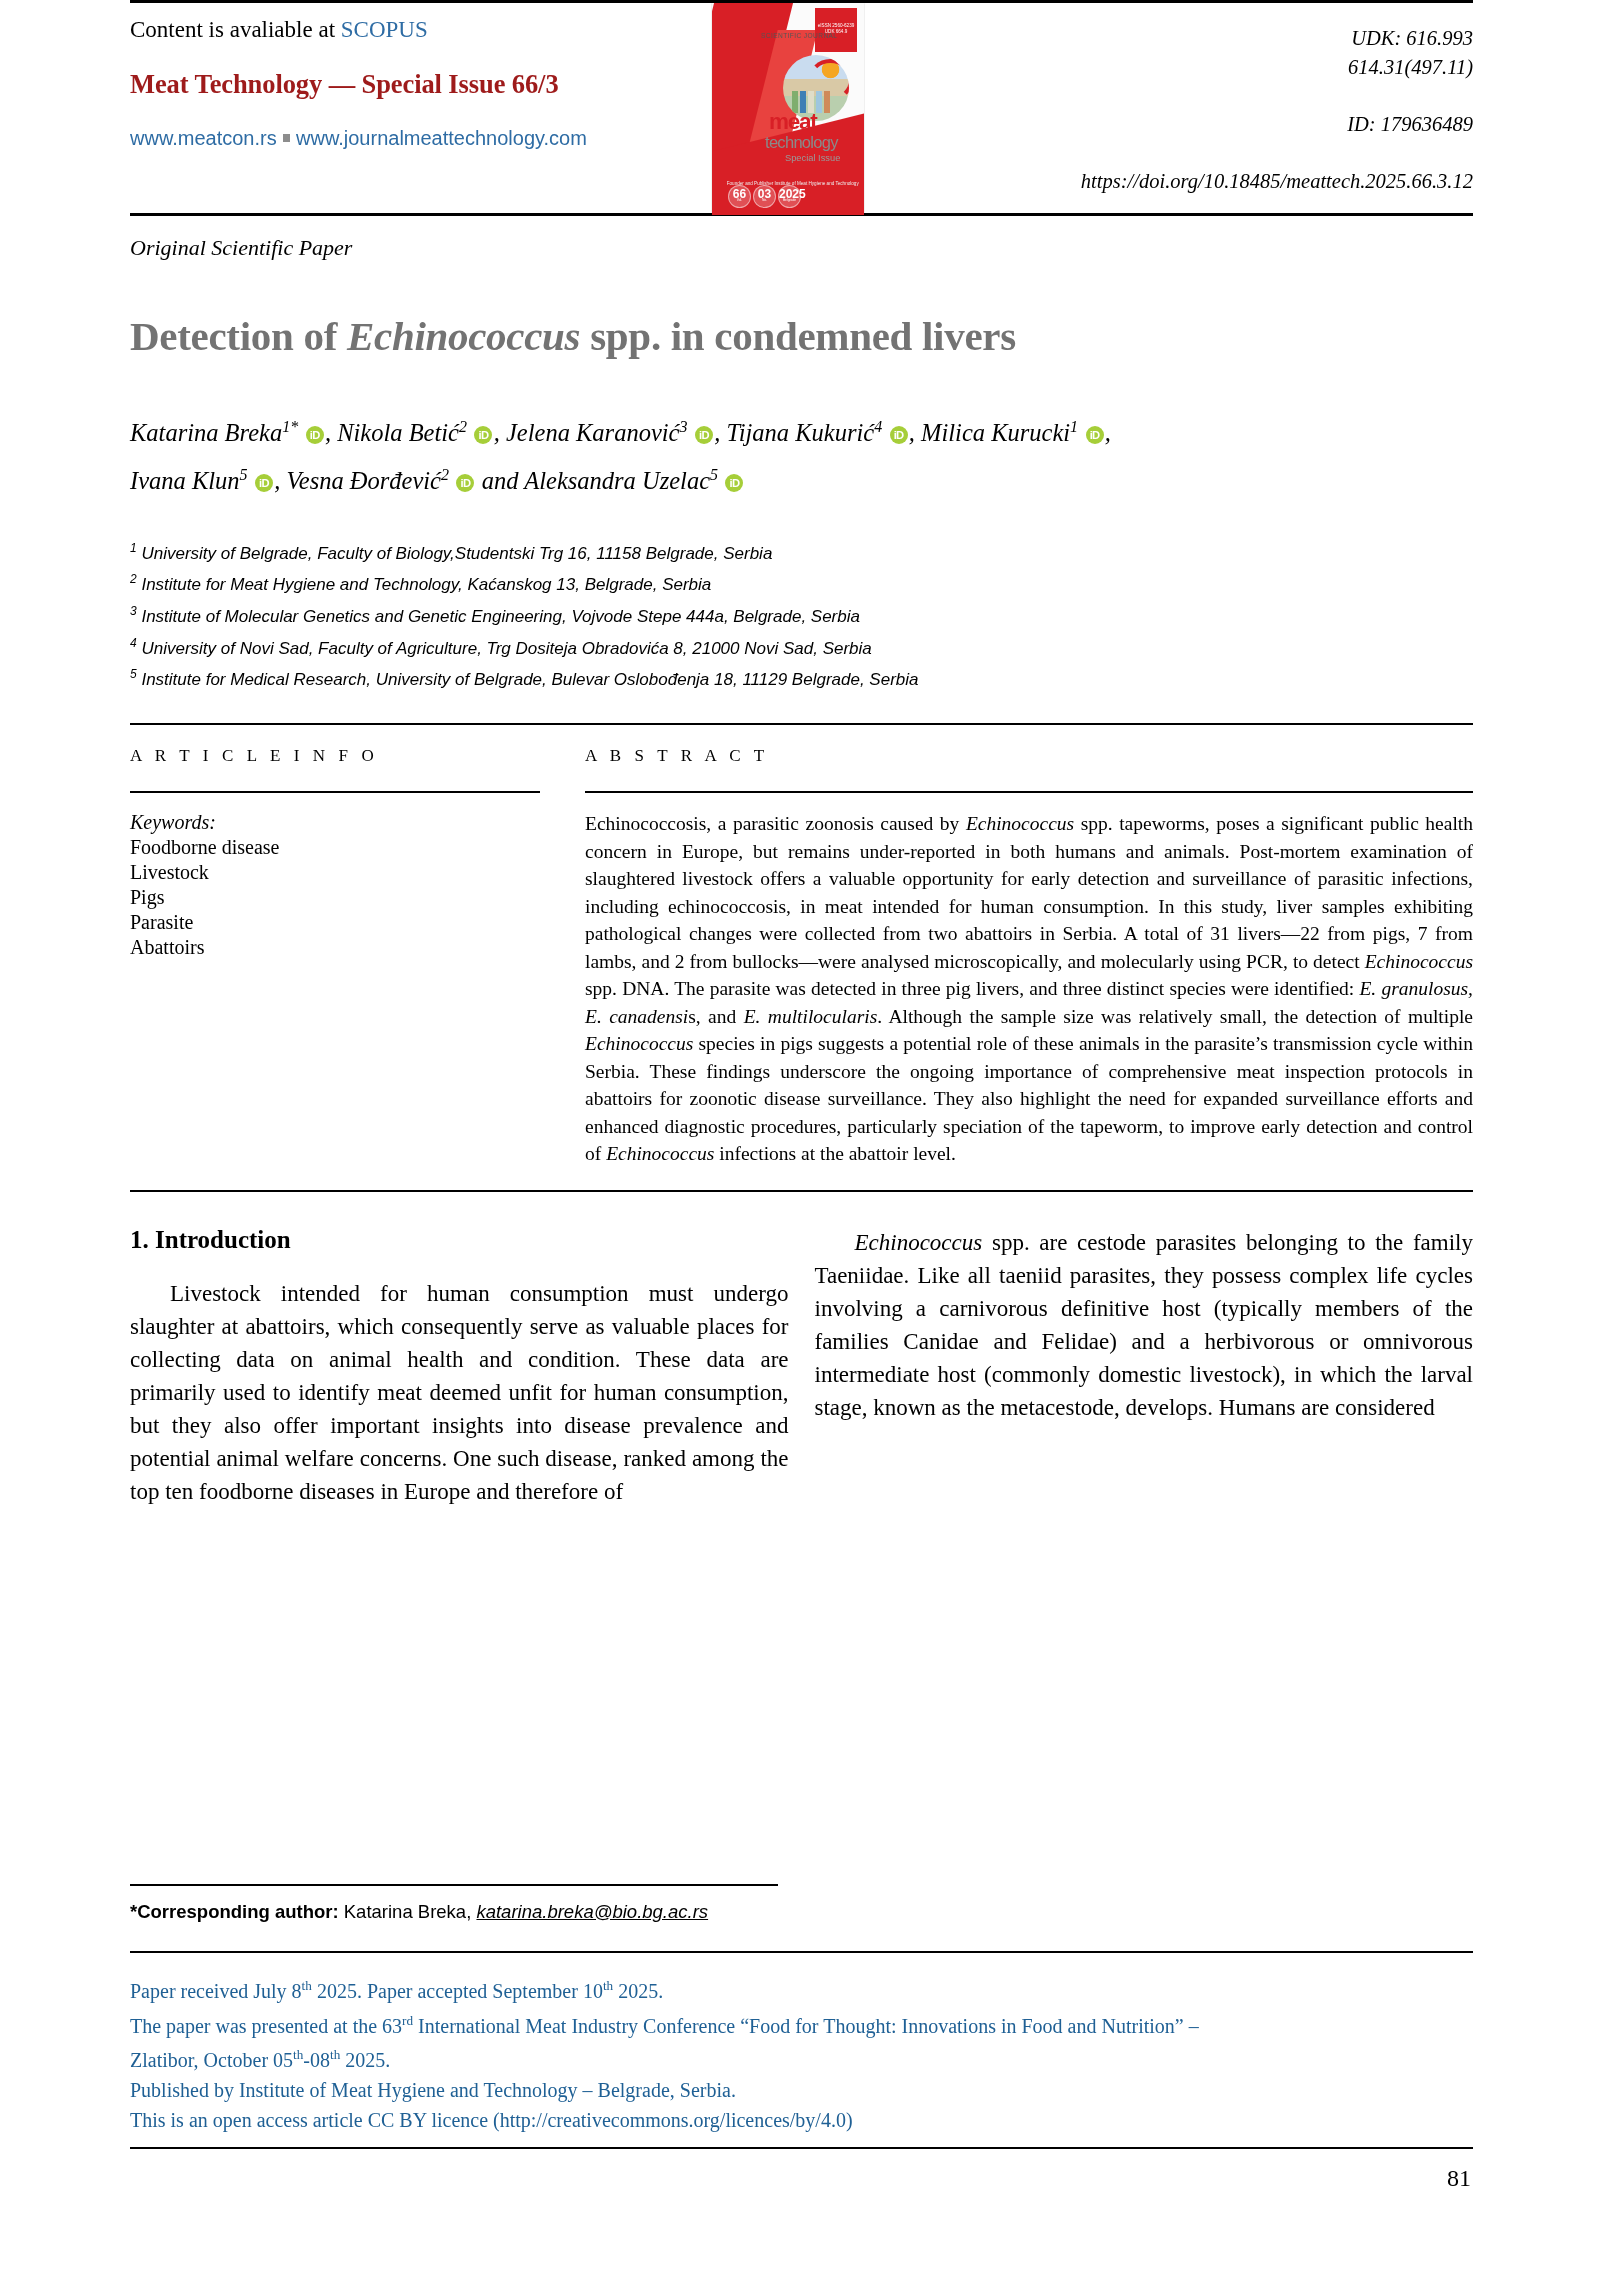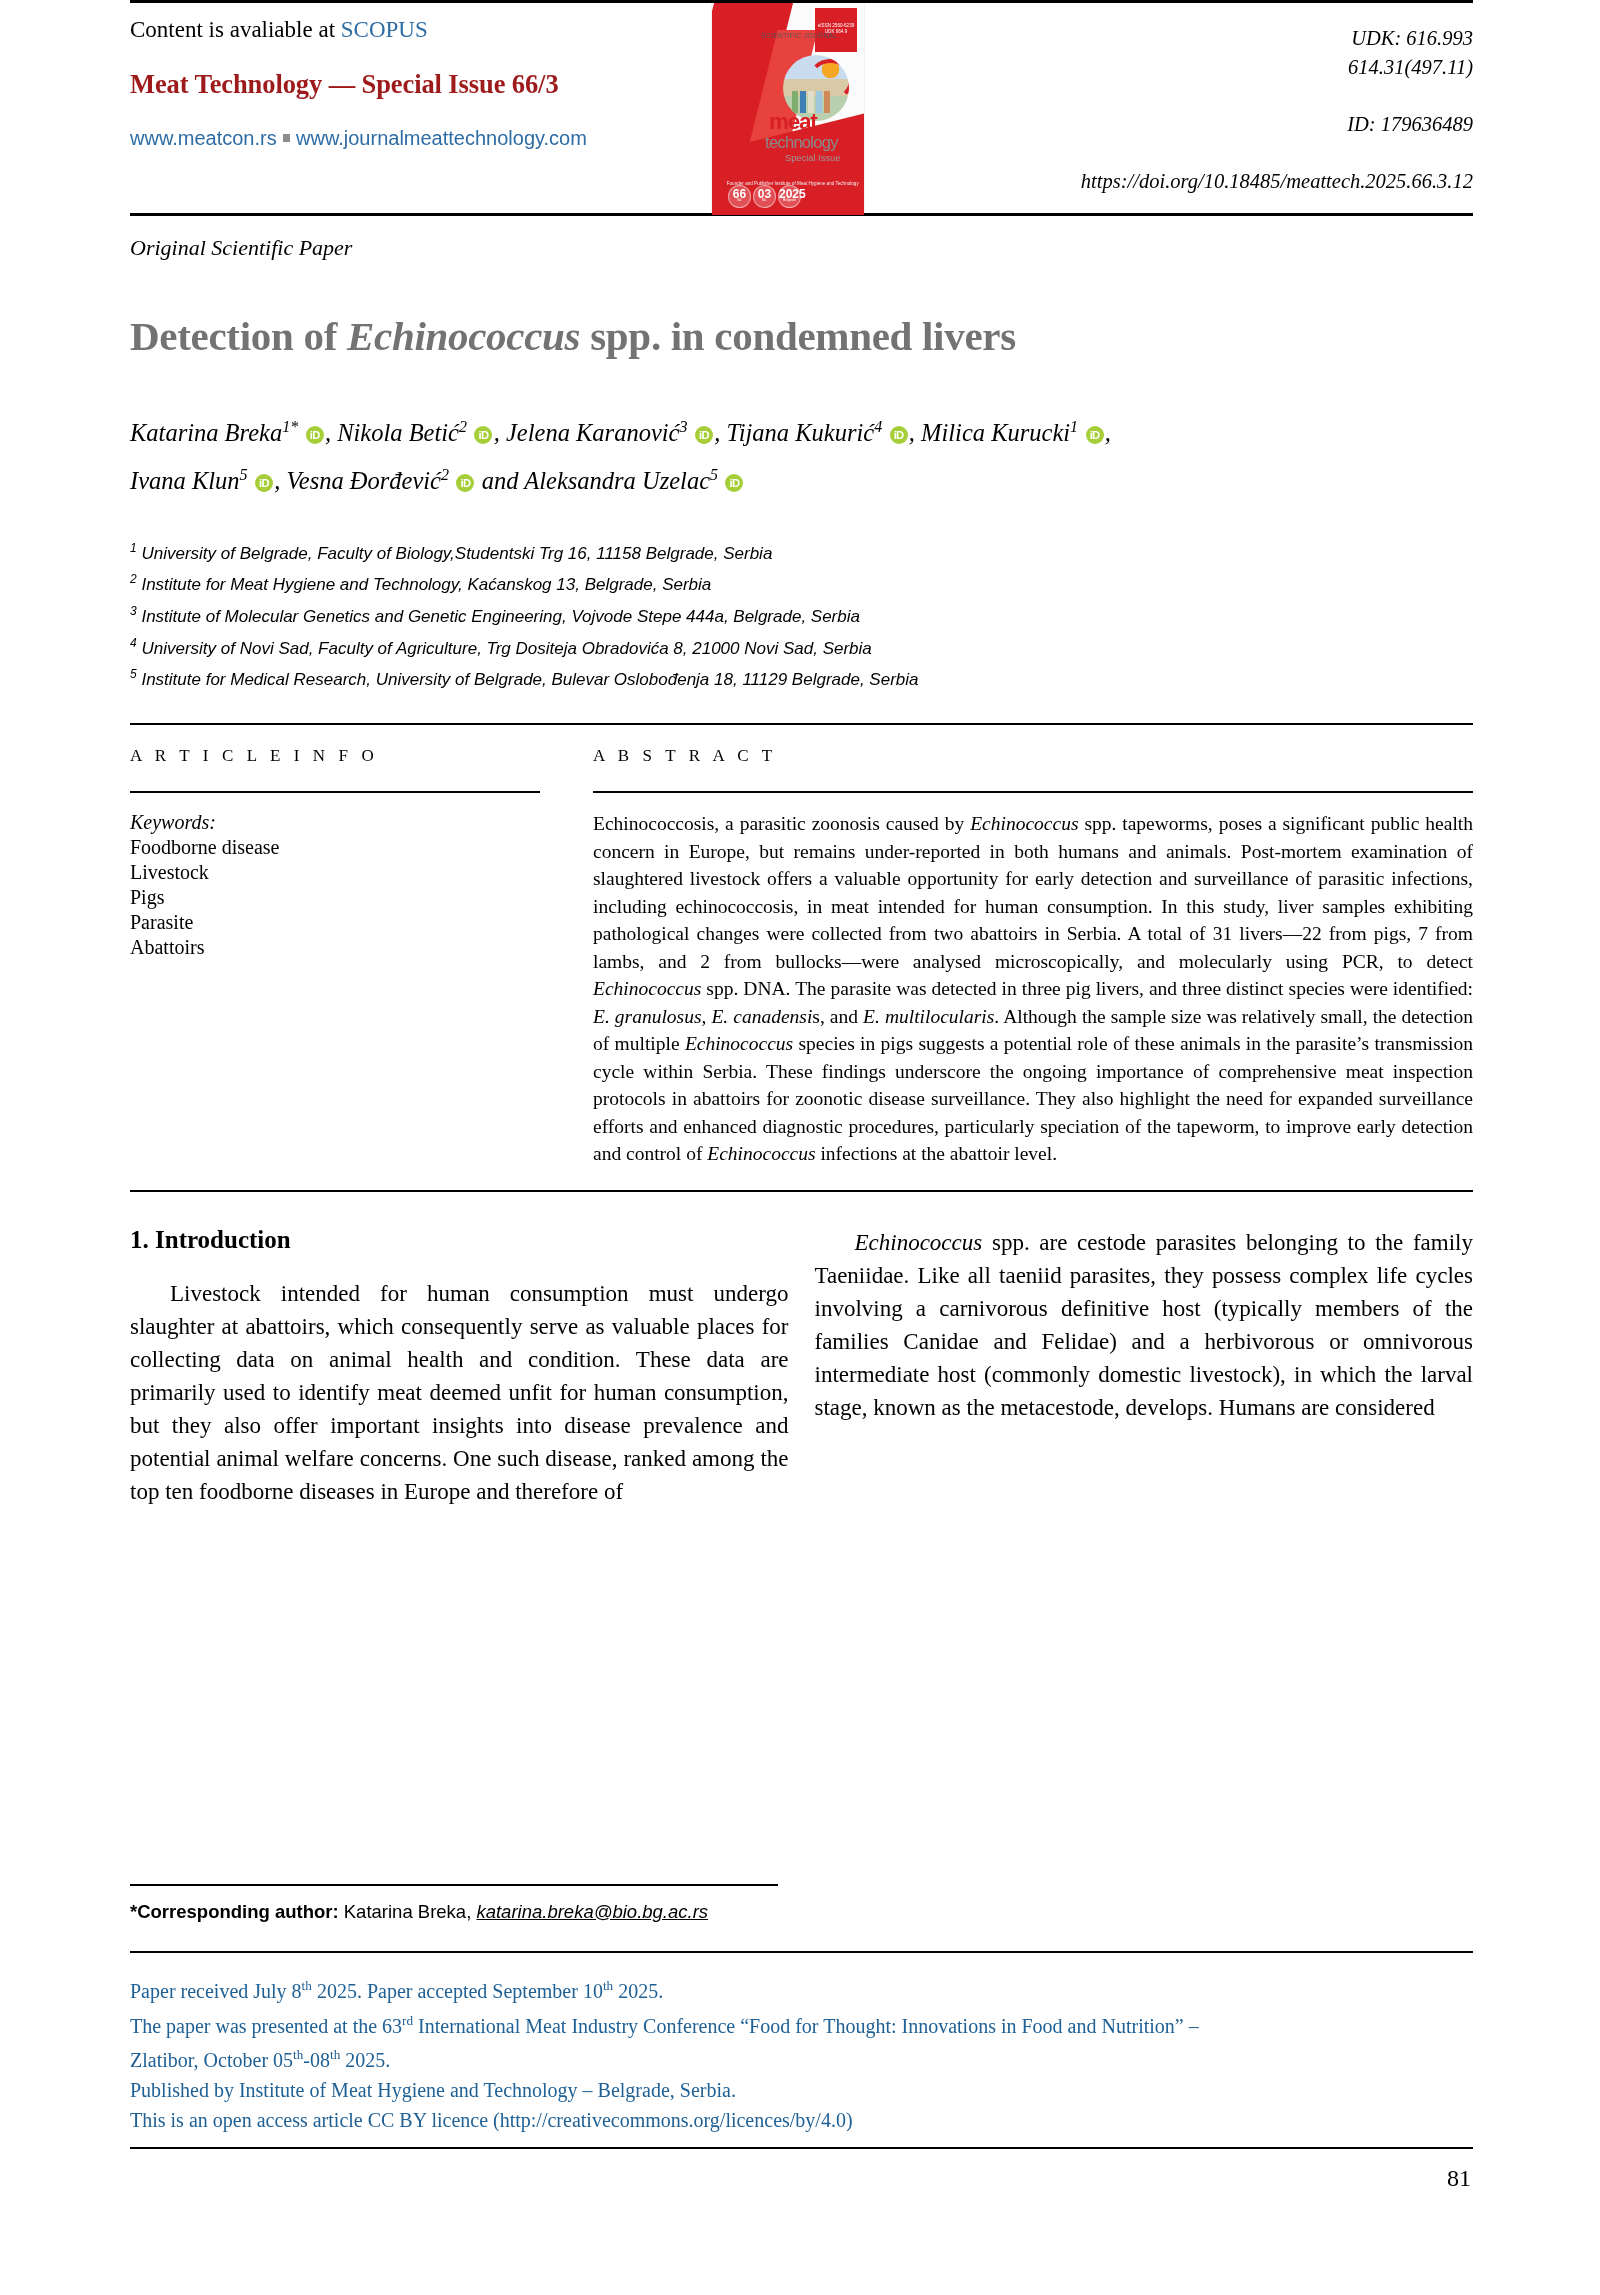--- a/index.html
+++ b/index.html
@@ -167,21 +167,21 @@
 
   
   .ab-wrap {
     margin-top: 30px;
     border-top: 2px solid #000;
     padding-top: 21px;
     display: flex;
     gap: 45px;
   }
   .col-info { width: 410px; flex: none; }
-  .col-abs  { flex: 1; margin-left: 8px; }
+  .col-abs  { flex: 1; }
 
   .sec-head {
     font-size: 17px;
     letter-spacing: 4.6px;
     font-family: "Liberation Serif", serif;
   }
   .sec-rule {
     border-top: 2px solid #000;
     margin-top: 25px;
     margin-bottom: 17px;

